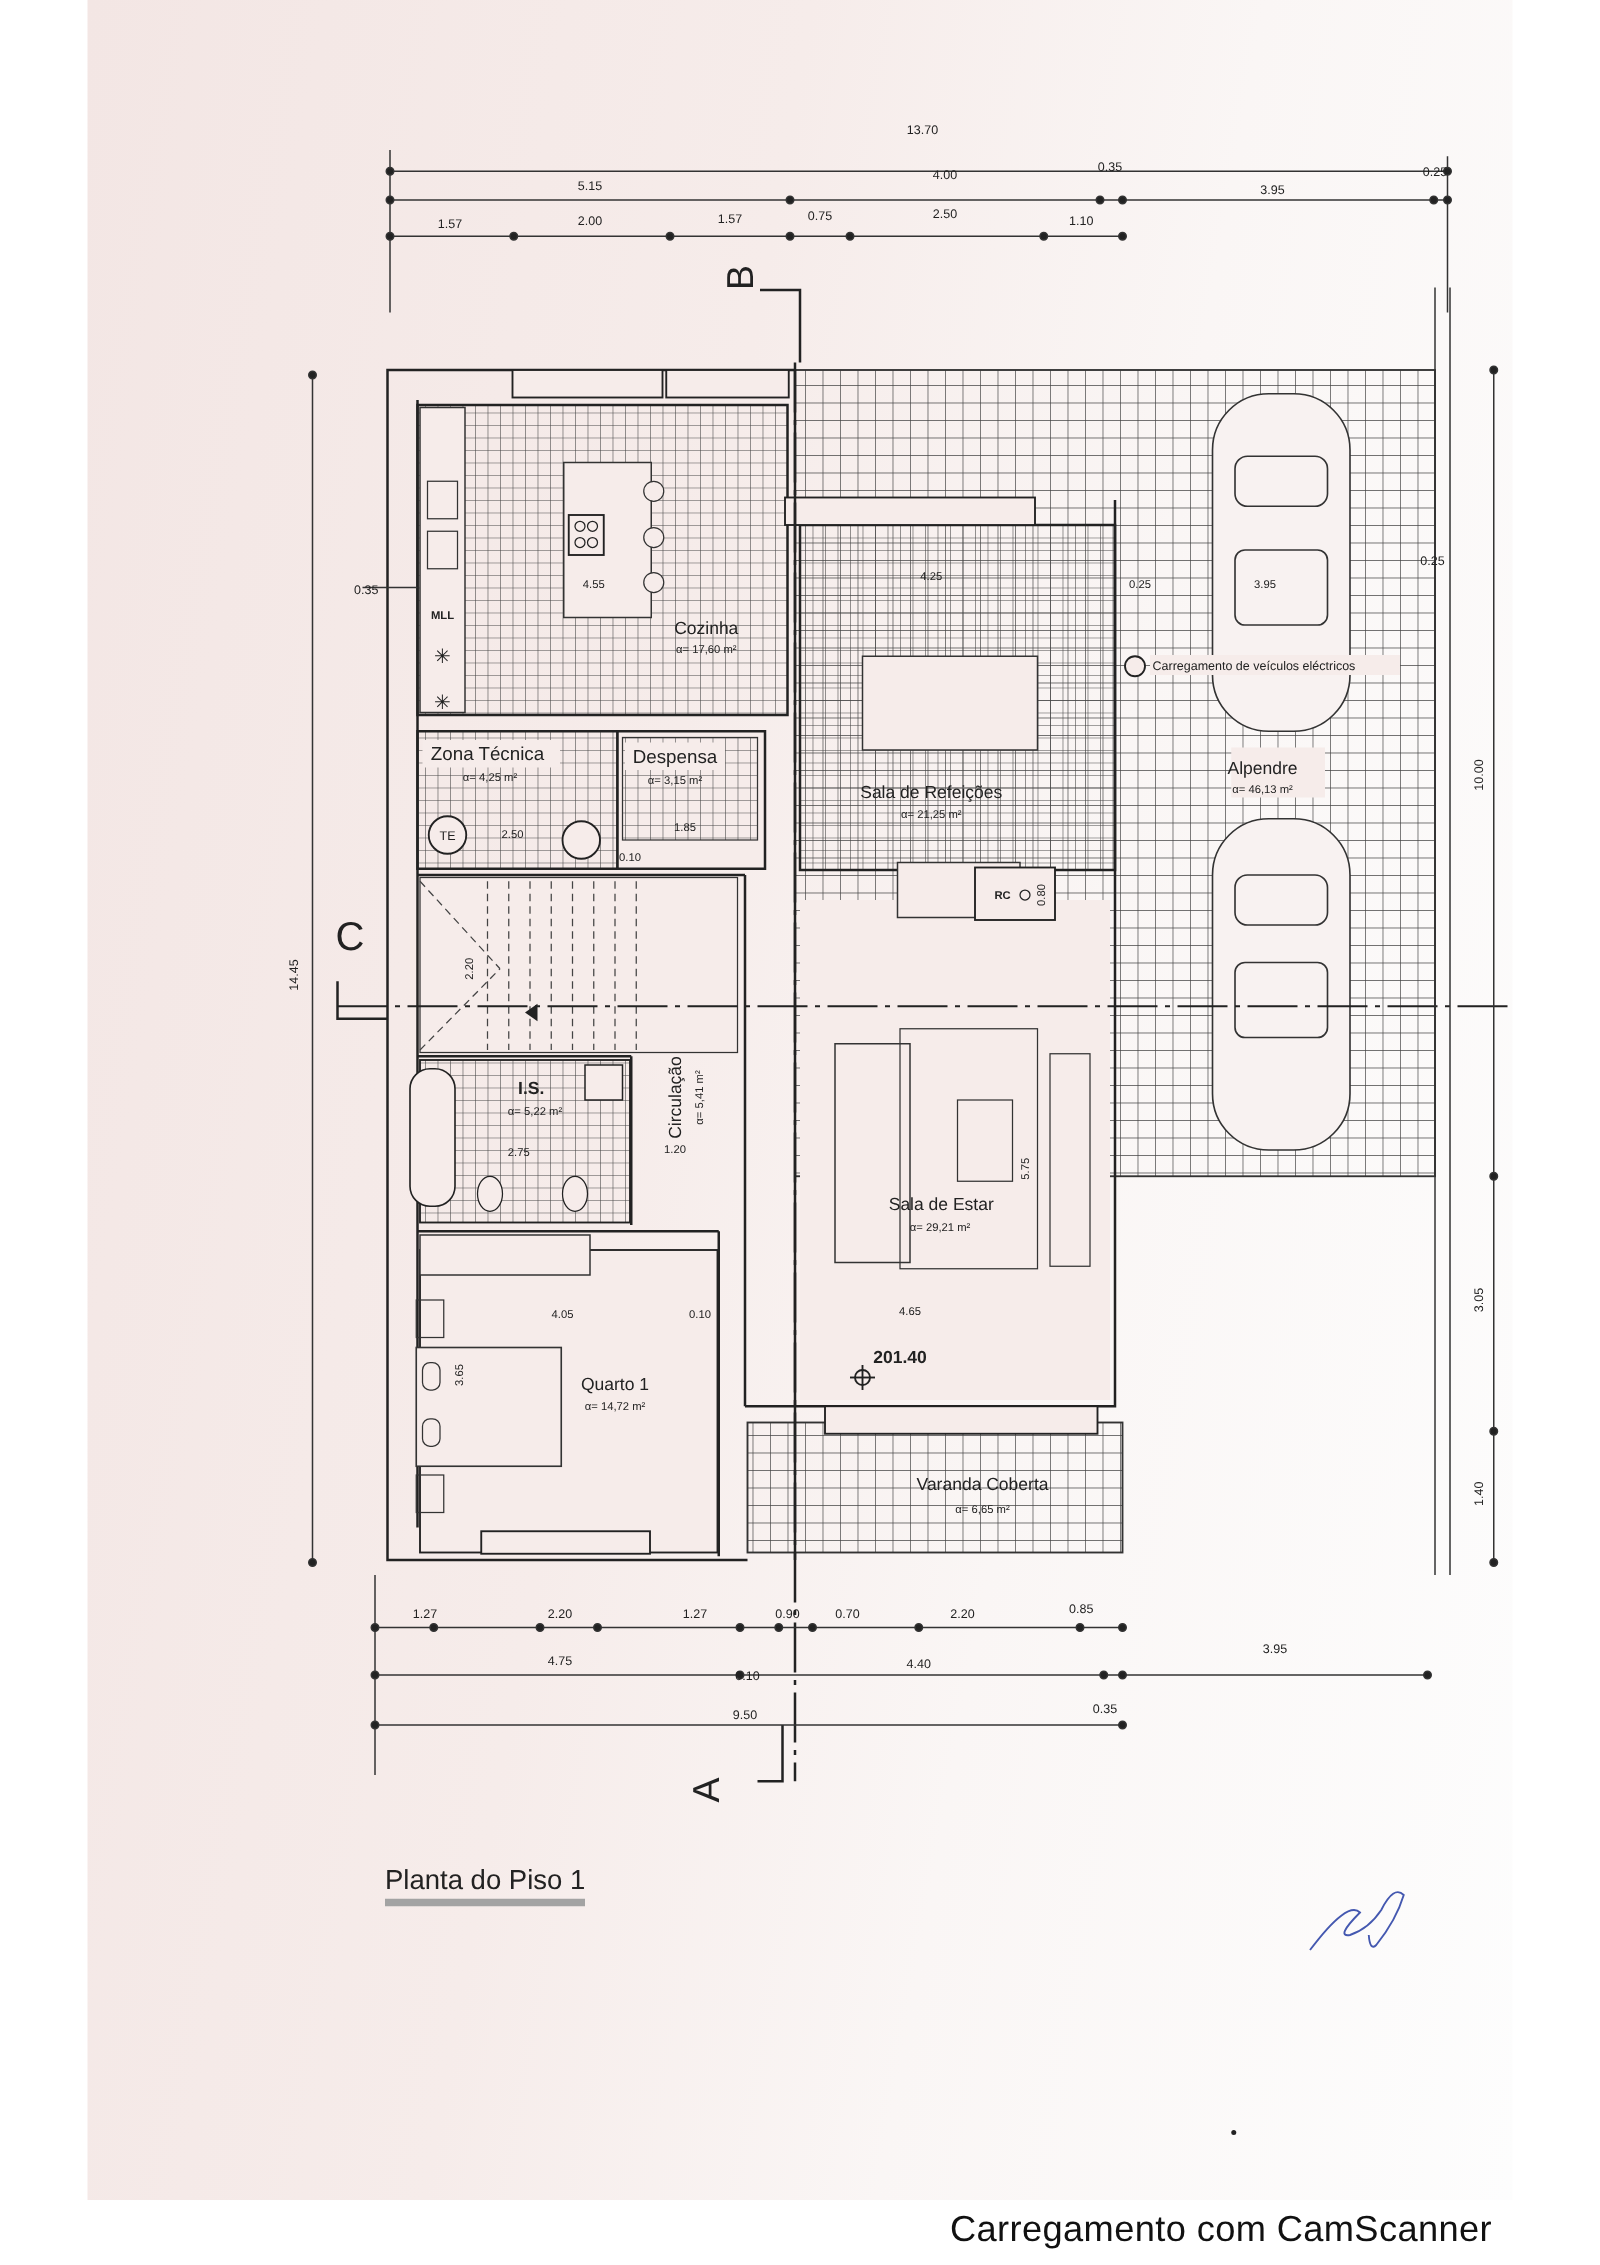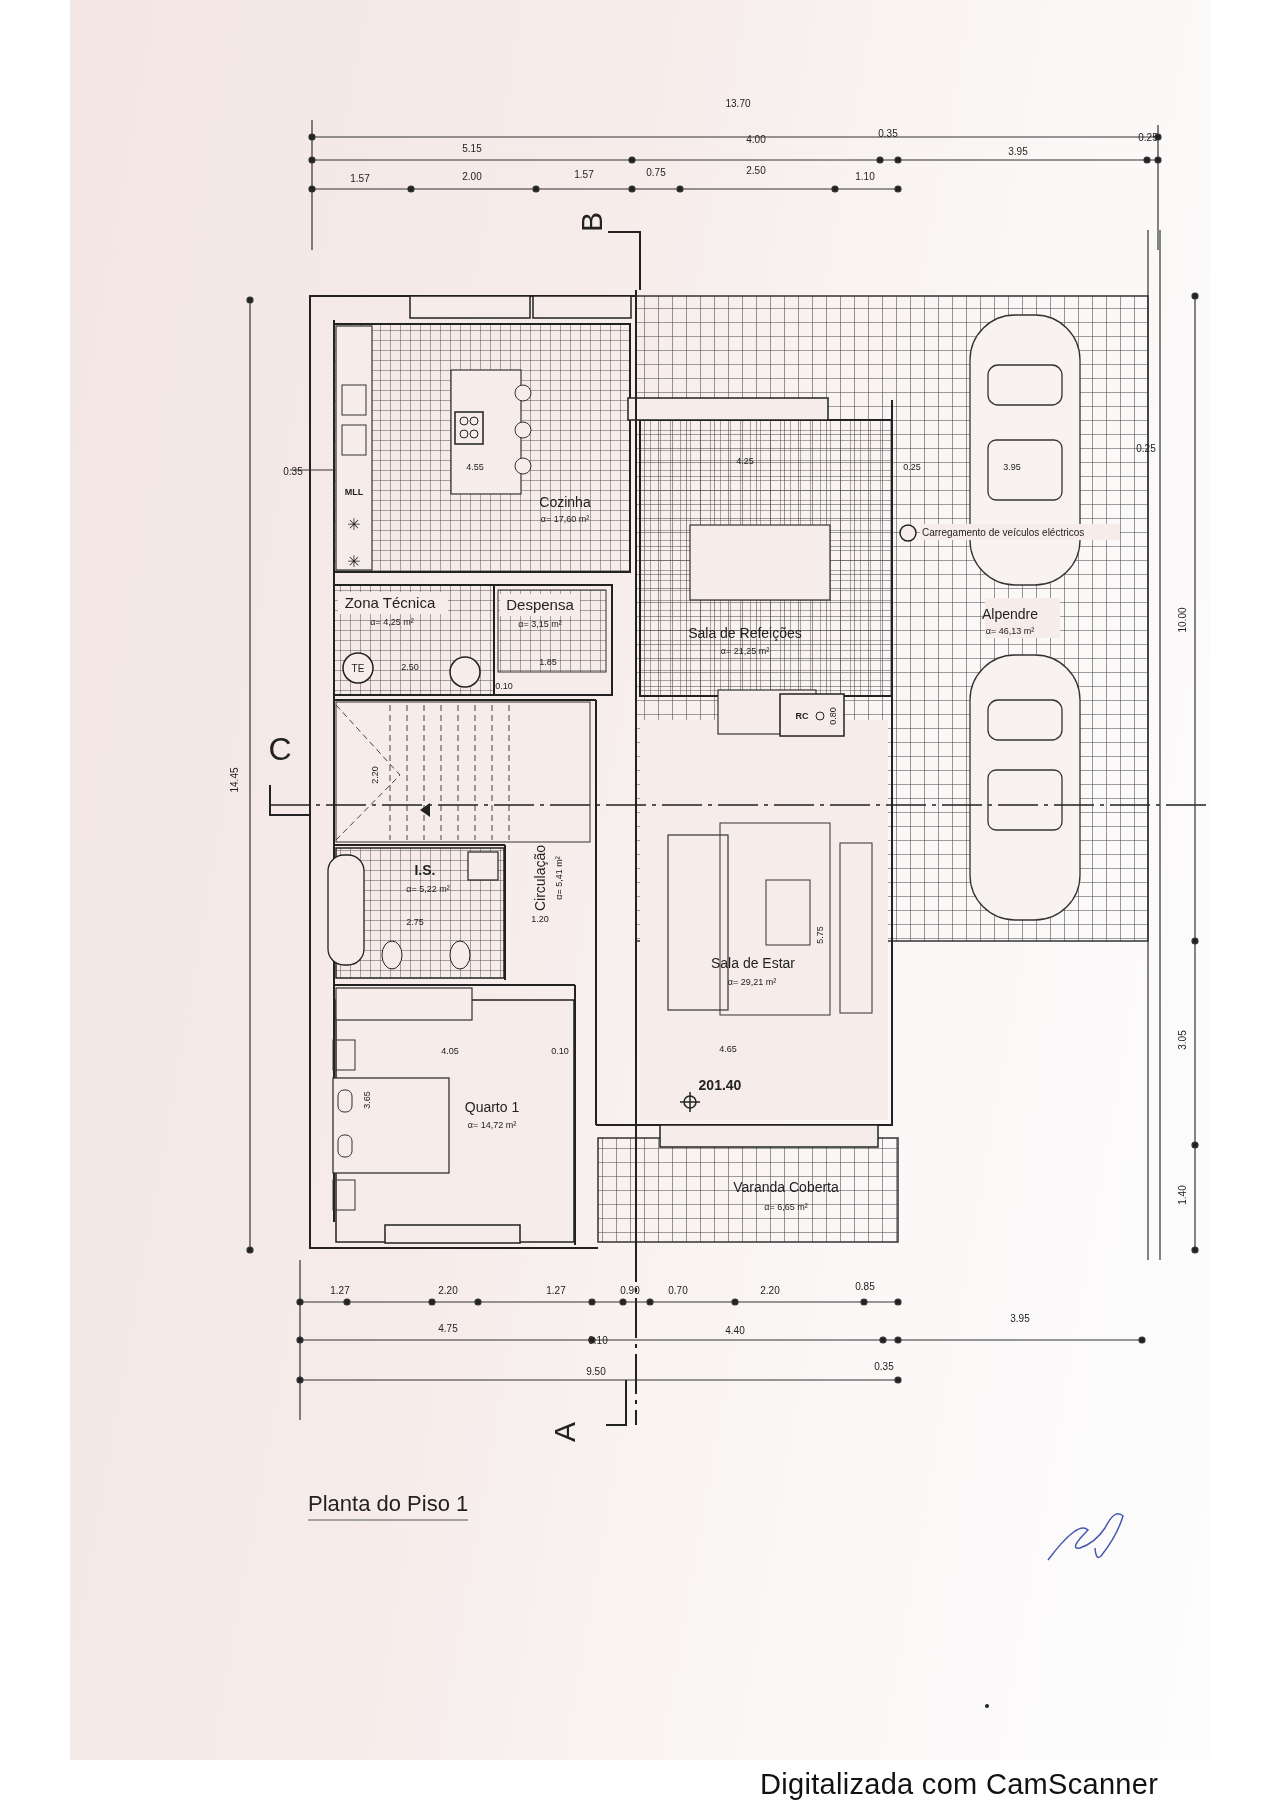--- a/index.html
+++ b/index.html
@@ -1,20 +1,20 @@
 <!DOCTYPE html>
 <html><head>
 <meta charset="utf-8">
 <style>
   html, body { margin:0; padding:0; }
   body { width:1280px; height:1812px; background:#ffffff; position:relative; overflow:hidden; font-family:"Liberation Sans", sans-serif; }
   .paper { position:absolute; left:70px; top:0; width:1140px; height:1760px; background:linear-gradient(100deg,#f3e6e4 0%,#f6ecea 40%,#faf6f5 65%,#fdfdfd 100%); }
   svg { position:absolute; left:0; top:0; }
   .scanner { position:absolute; left:760px; top:1768px; font-size:29px; color:#111; font-family:"Liberation Sans", sans-serif; letter-spacing:0.3px; }
-  .title { position:absolute; left:308px; top:1491px; font-size:22px; color:#222; border-bottom:2px solid #a3a3a3; padding-bottom:2px; font-family:"Liberation Sans Narrow","Liberation Sans", sans-serif; }
+  .title { position:absolute; left:308px; top:1491px; font-size:22px; color:#222; border-bottom:6px solid #a3a3a3; padding-bottom:2px; font-family:"Liberation Sans Narrow","Liberation Sans", sans-serif; }
   .lbl { font-family:"Liberation Sans", sans-serif; fill:#222; }
 </style>
 </head>
 <body>
 
 <div class="paper"></div>
 
 <svg width="1280" height="1812" viewBox="0 0 1280 1812">
   <defs>
     <pattern id="tile" width="14" height="14" patternUnits="userSpaceOnUse">
@@ -292,13 +292,13 @@
     <text x="1020" y="1322">3.95</text>
     <text x="596" y="1375">9.50</text>
     <text x="884" y="1370">0.35</text>
   </g>
 
   <path d="M1048 1560 q30 -40 40 -30 q-20 20 -8 18 q15 -5 25 -20 q10 -20 18 -12 q-6 20 -22 40 q-5 5 -6 -8" fill="none" stroke="#4458b0" stroke-width="1.5"></path>
   <circle cx="987" cy="1706" r="2" fill="#222"></circle>
 </svg>
 
 <div class="title">Planta do Piso 1</div>
-<div class="scanner">Digitalizada com CamScanner</div>
+<div class="scanner">Carregamento com CamScanner</div>
 
 </body></html>

